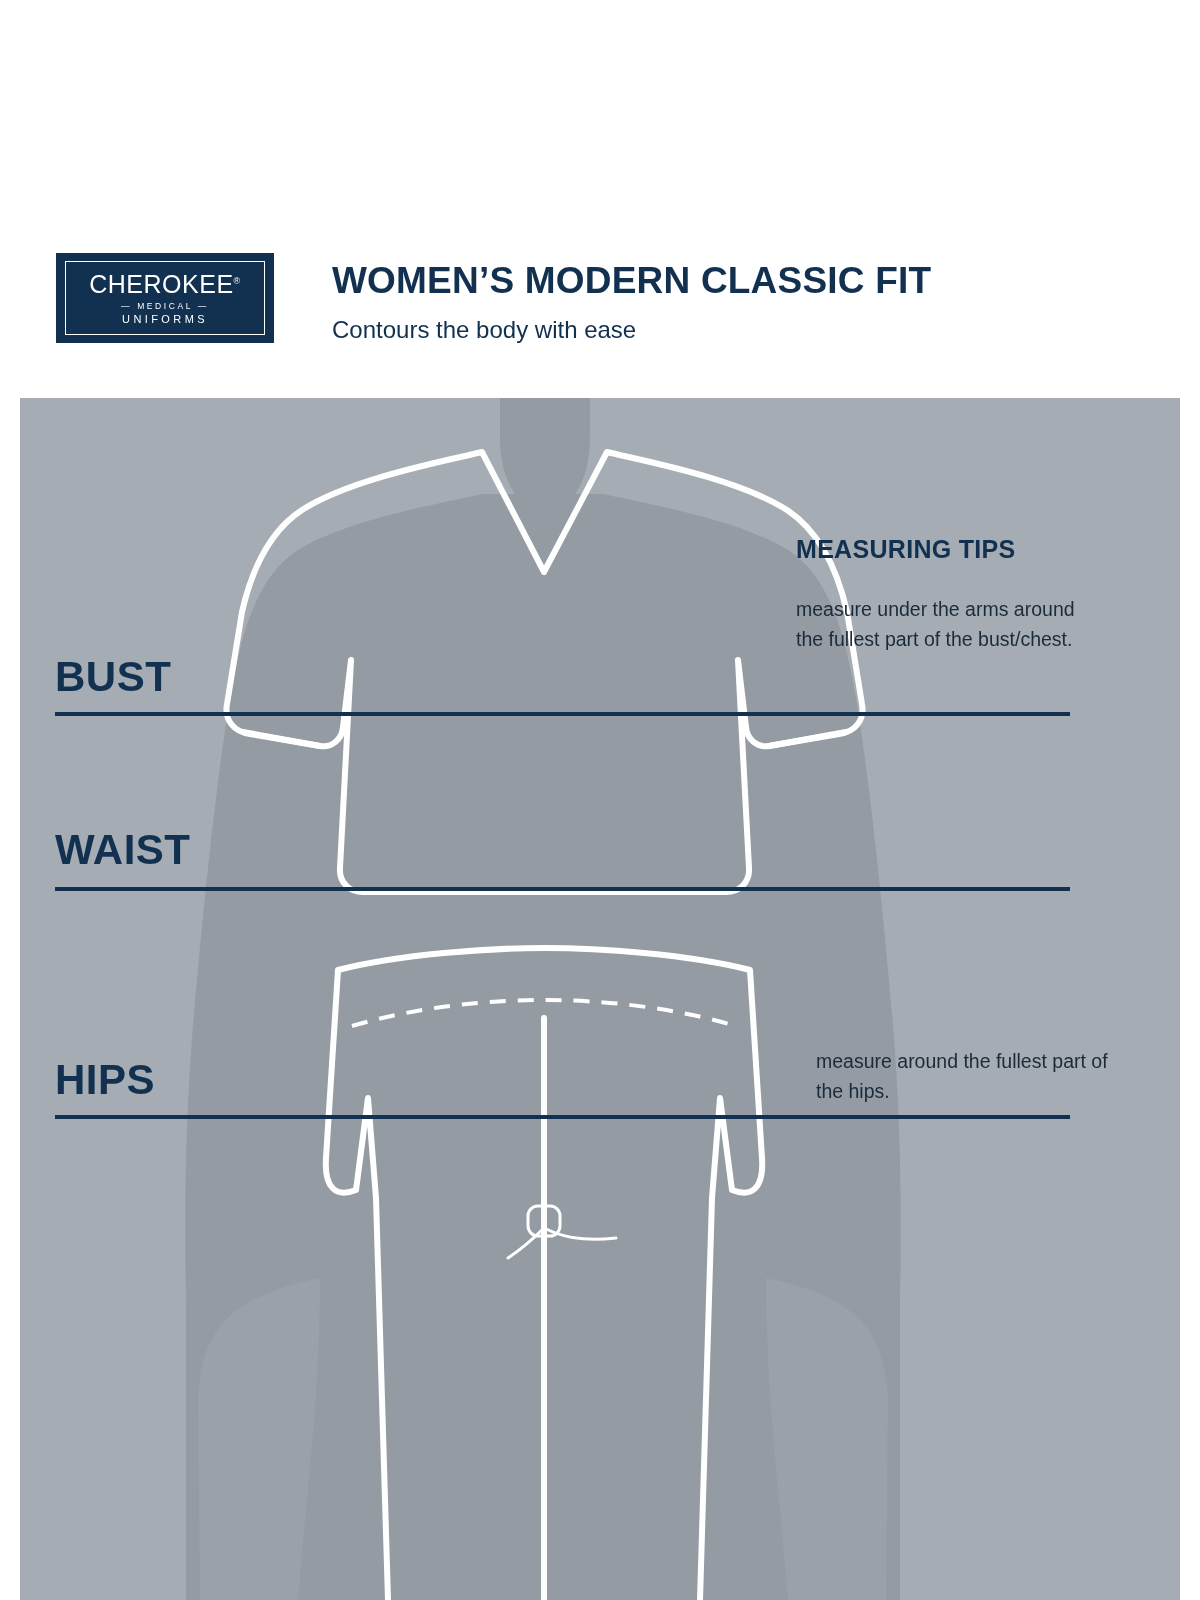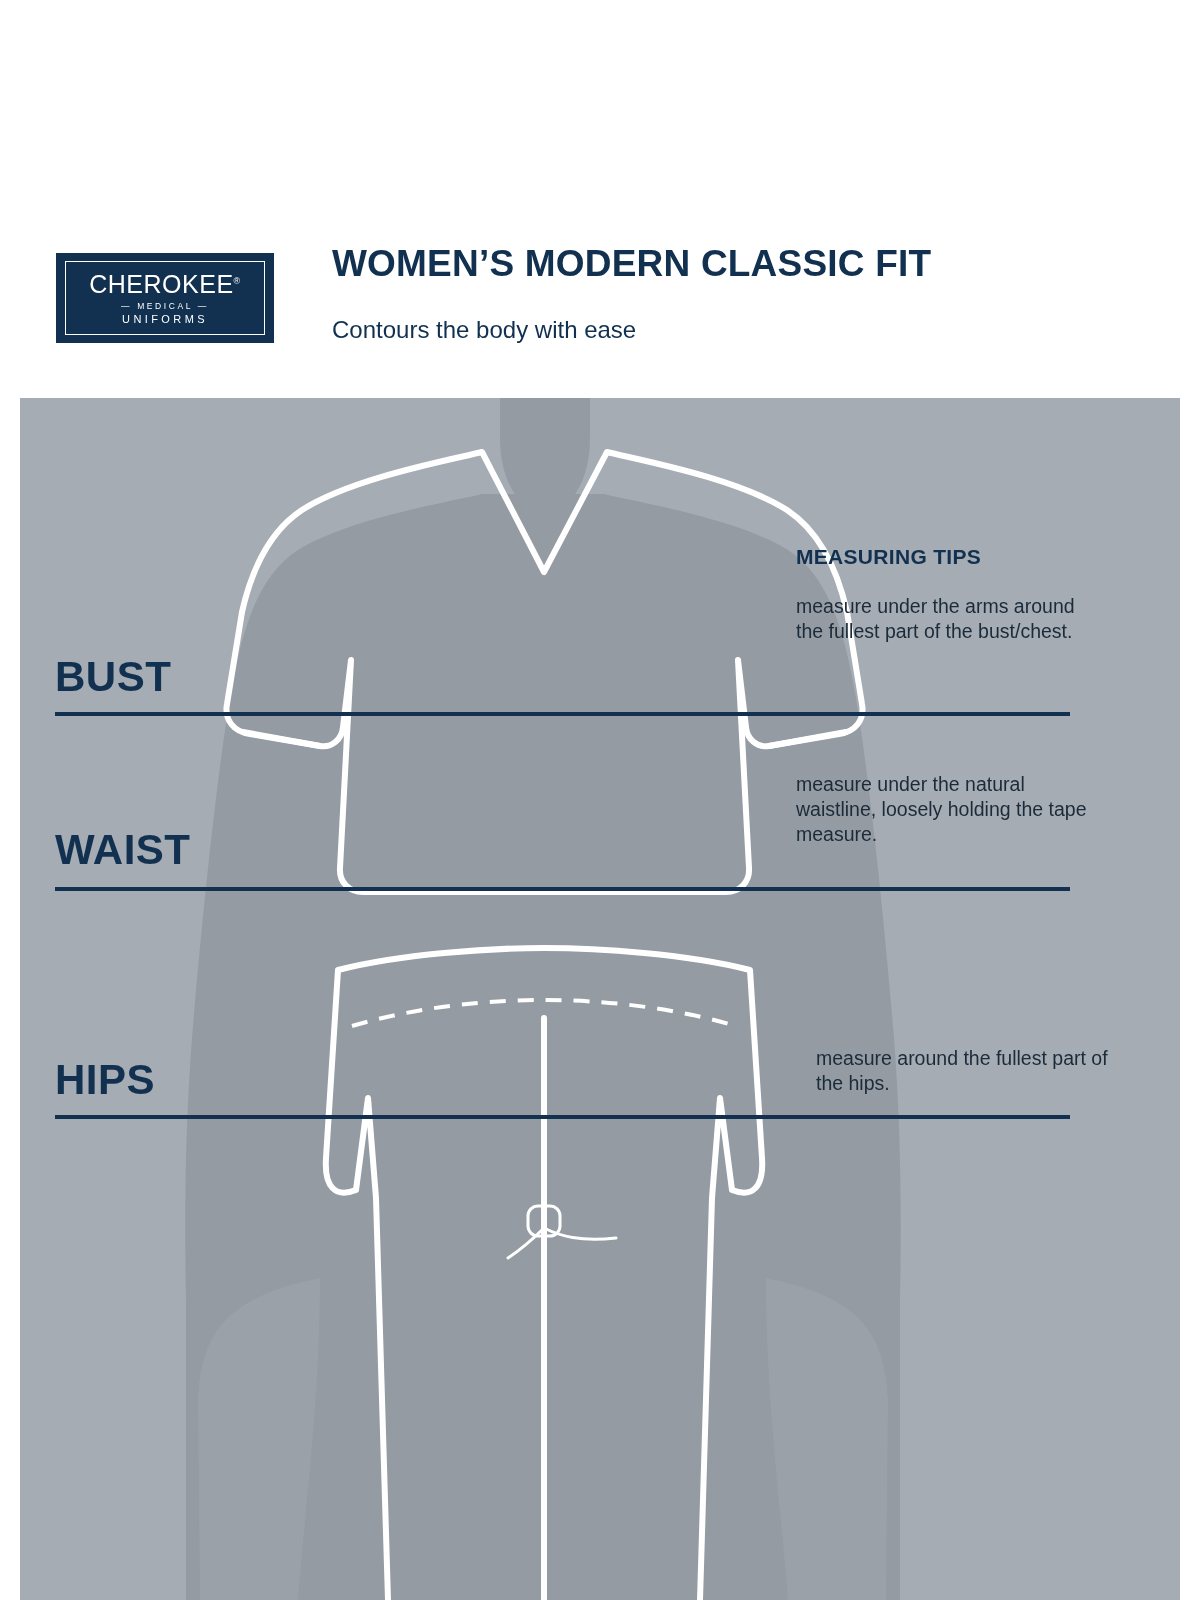--- a/index.html
+++ b/index.html
@@ -79,21 +79,21 @@
   .logo-sub2 {
     font-size: 11px;
     letter-spacing: 3.4px;
     margin-top: 2px;
     color: #ffffff;
   }
 
   .title {
     position: absolute;
     left: 332px;
-    top: 15px;
+    top: 32px;
     font-size: 37px;
     font-weight: 700;
     color: #12304f;
     letter-spacing: 0.2px;
     white-space: nowrap;
   }
   .subtitle {
     position: absolute;
     left: 332px;
     top: 88px;
@@ -140,32 +140,32 @@
   .label-waist { left: 35px; top: 428px; }
   .line-waist  { left: 35px; top: 489px; width: 1015px; }
 
   .label-hips  { left: 35px; top: 658px; }
   .line-hips   { left: 35px; top: 717px; width: 1015px; }
 
   
   .tips-heading {
     position: absolute;
     left: 776px;
-    top: 147px;
-    font-size: 21px;
+    top: 137px;
+    font-size: 25px;
     font-weight: 700;
     color: #12304f;
     letter-spacing: 0.3px;
   }
   .tip {
     position: absolute;
     left: 776px;
     width: 310px;
     font-size: 19.5px;
-    line-height: 25px;
+    line-height: 30px;
     color: #1b2b3a;
   }
   .tip-bust  { top: 196px; }
   .tip-waist { top: 374px; }
   .tip-hips  { top: 648px; margin-left: 20px; }
 </style>
 </head>
 <body>
 
 <div id="page">
@@ -277,17 +277,16 @@
     <div class="meas-line line-bust"></div>
 
     <div class="meas-label label-waist">WAIST</div>
     <div class="meas-line line-waist"></div>
 
     <div class="meas-label label-hips">HIPS</div>
     <div class="meas-line line-hips"></div>
 
     <div class="tips-heading">MEASURING TIPS</div>
     <div class="tip tip-bust">measure under the arms around the fullest part of the bust/chest.</div>
-    <div class="tip tip-waist">measure under the natural waistline, loosely holding the tape measure.</div>
     <div class="tip tip-hips">measure around the fullest part of the hips.</div>
 
   </div>
 </div>
 
 </body></html>

